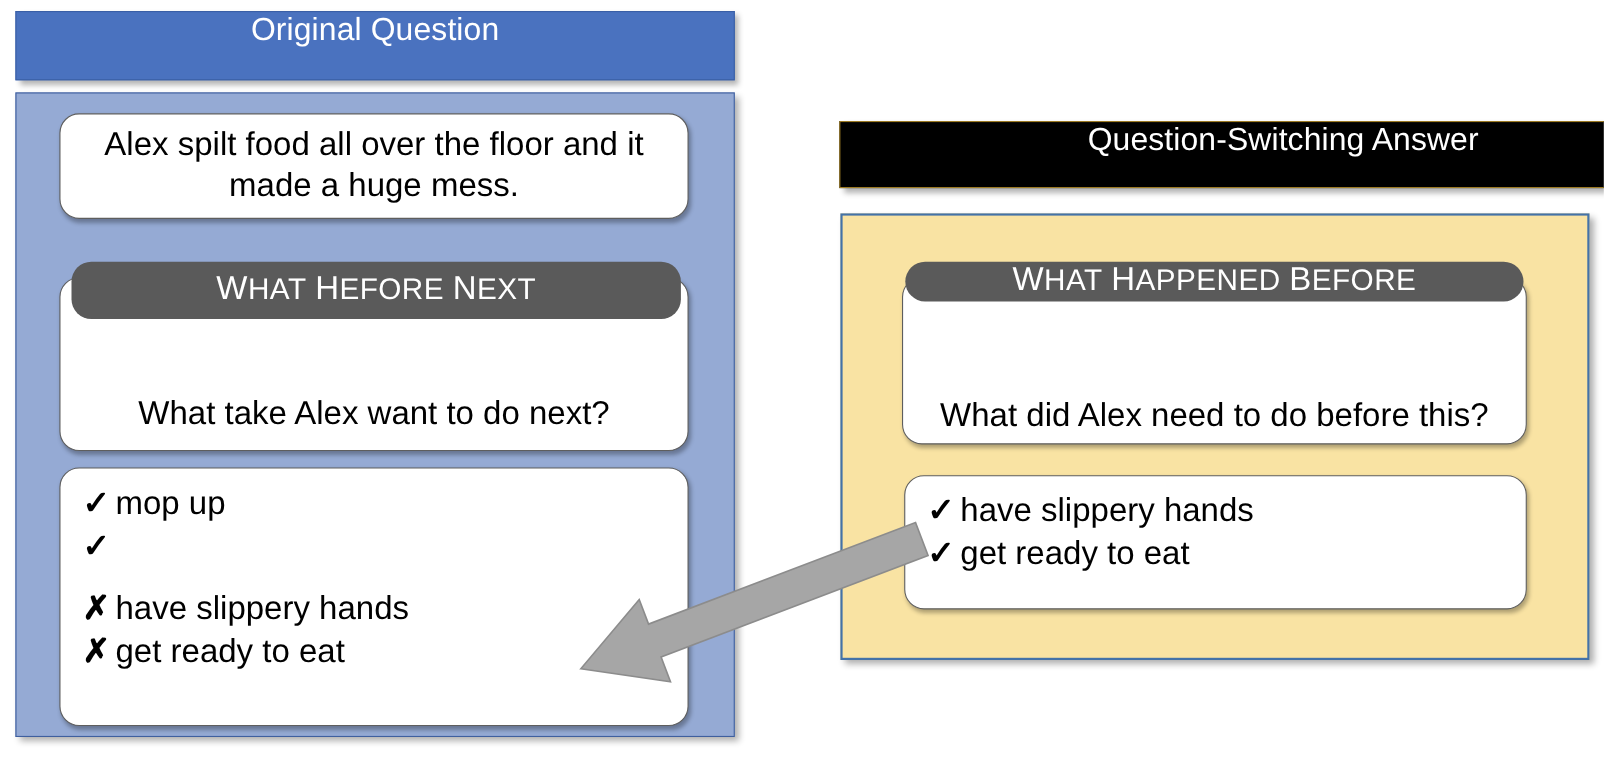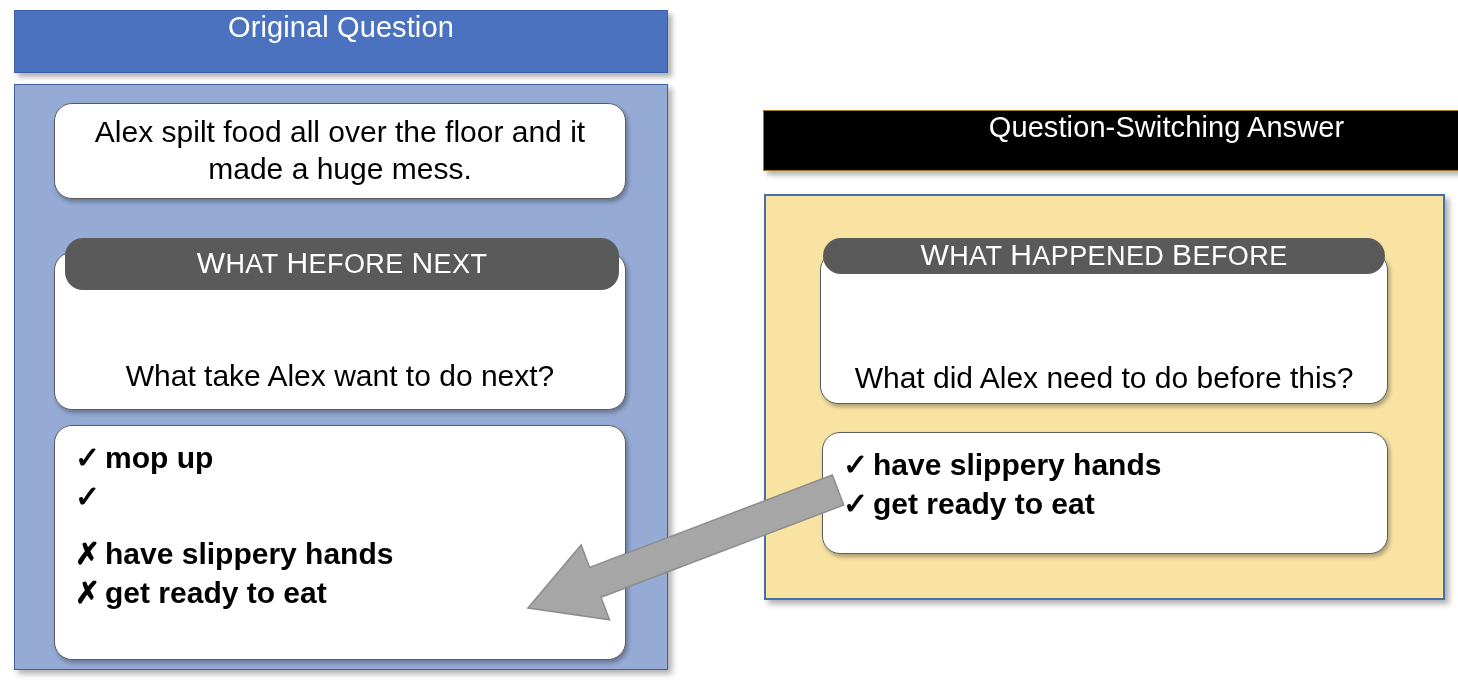--- a/index.html
+++ b/index.html
@@ -115,21 +115,21 @@
     align-items: baseline;
     line-height: 1.30;
     white-space: nowrap;
   }
   .ans-mark {
     display: inline-block;
     width: 30px;
     font-weight: bold;
     flex: 0 0 auto;
   }
-  .ans-text { flex: 0 1 auto; font-weight: bold; }
+  .ans-text { flex: 0 1 auto; }
   .ans-gap { height: 18px; }
 
   
   #left-context   { left: 54px;  top: 103px; width: 572px; height: 96px; }
   #left-pill      { left: 65px;  top: 238px; width: 554px; height: 52px;  }
   #left-question  { left: 54px;  top: 252px; width: 572px; height: 158px;
                     justify-content: flex-end; padding-bottom: 14px; }
   #left-answers   { left: 54px;  top: 425px; width: 572px; height: 235px; }
 
   

